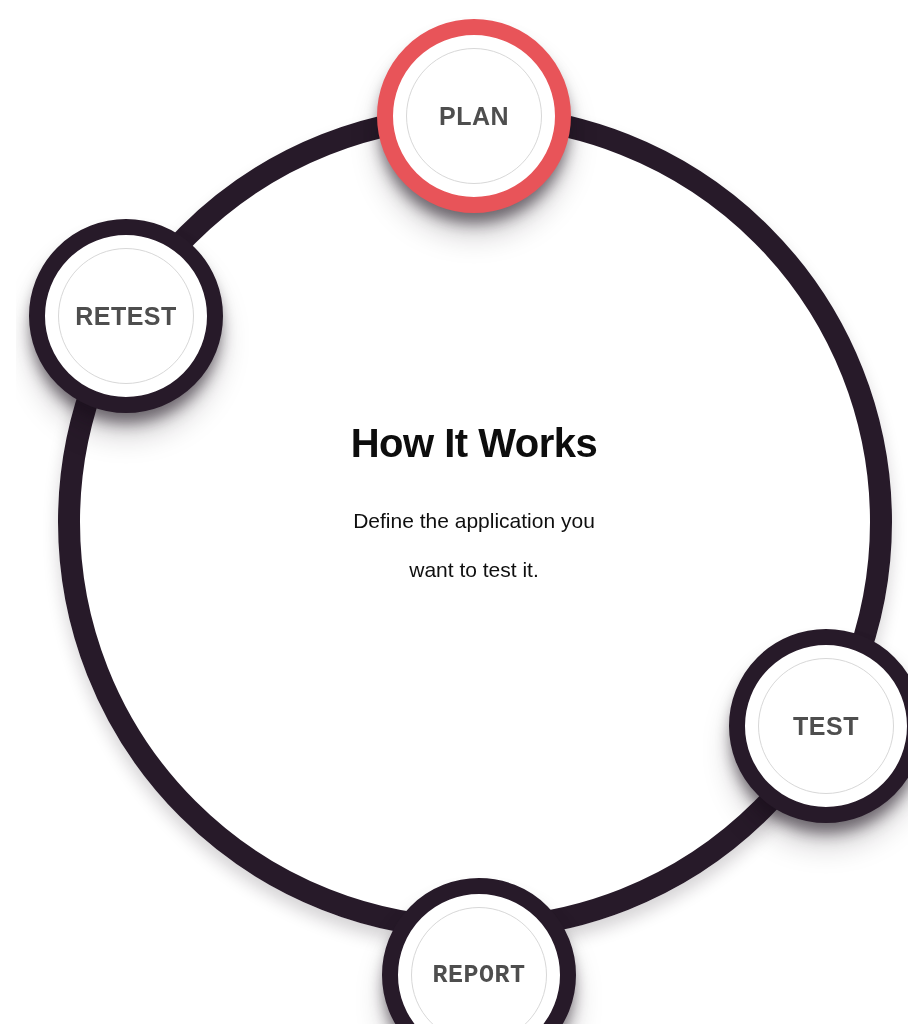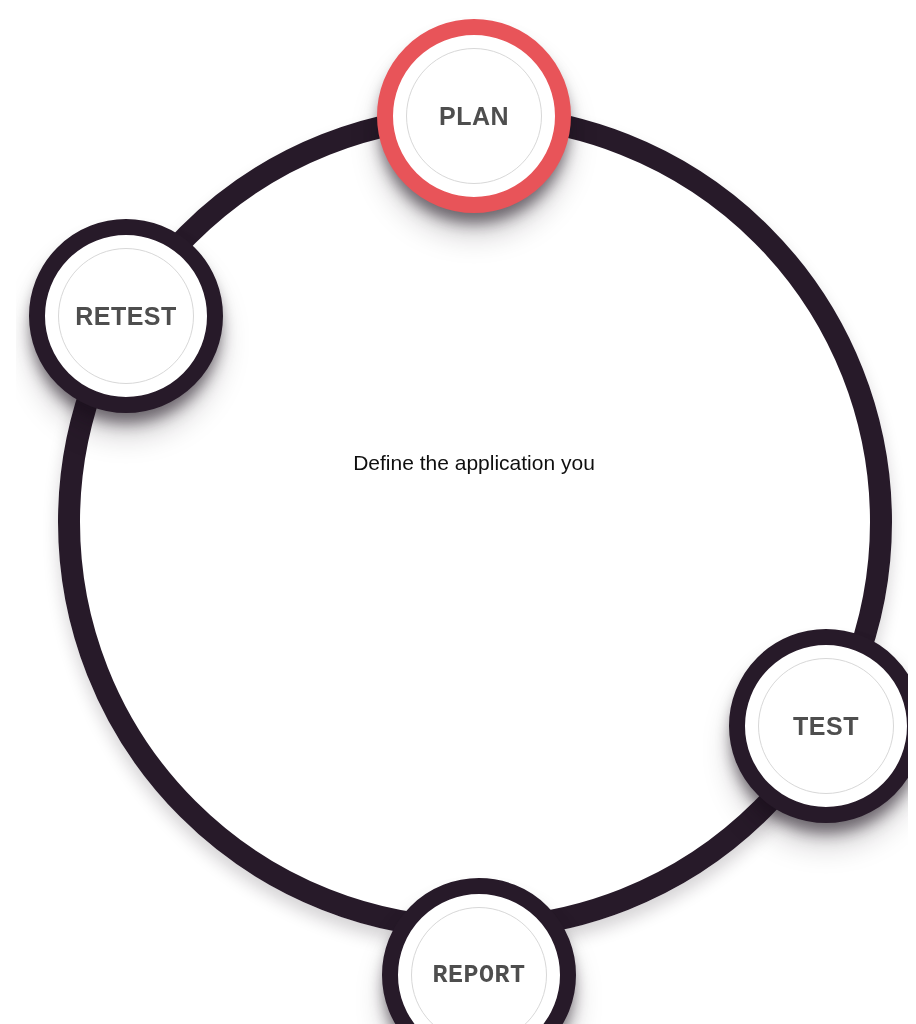--- a/index.html
+++ b/index.html
@@ -112,18 +112,20 @@
     <span class="node-label">REPORT</span>
   </div>
 
 
   <div class="node pos-retest">
     <div class="node-inner-outline"></div>
     <span class="node-label">RETEST</span>
   </div>
 
   <div class="center-text">
+    <h1>How It Works</h1>
     <div class="desc">
       <span class="line">Define the application you</span>
+      <span class="line">want to test it.</span>
     </div>
   </div>
 
 </div>
 
 </body></html>

